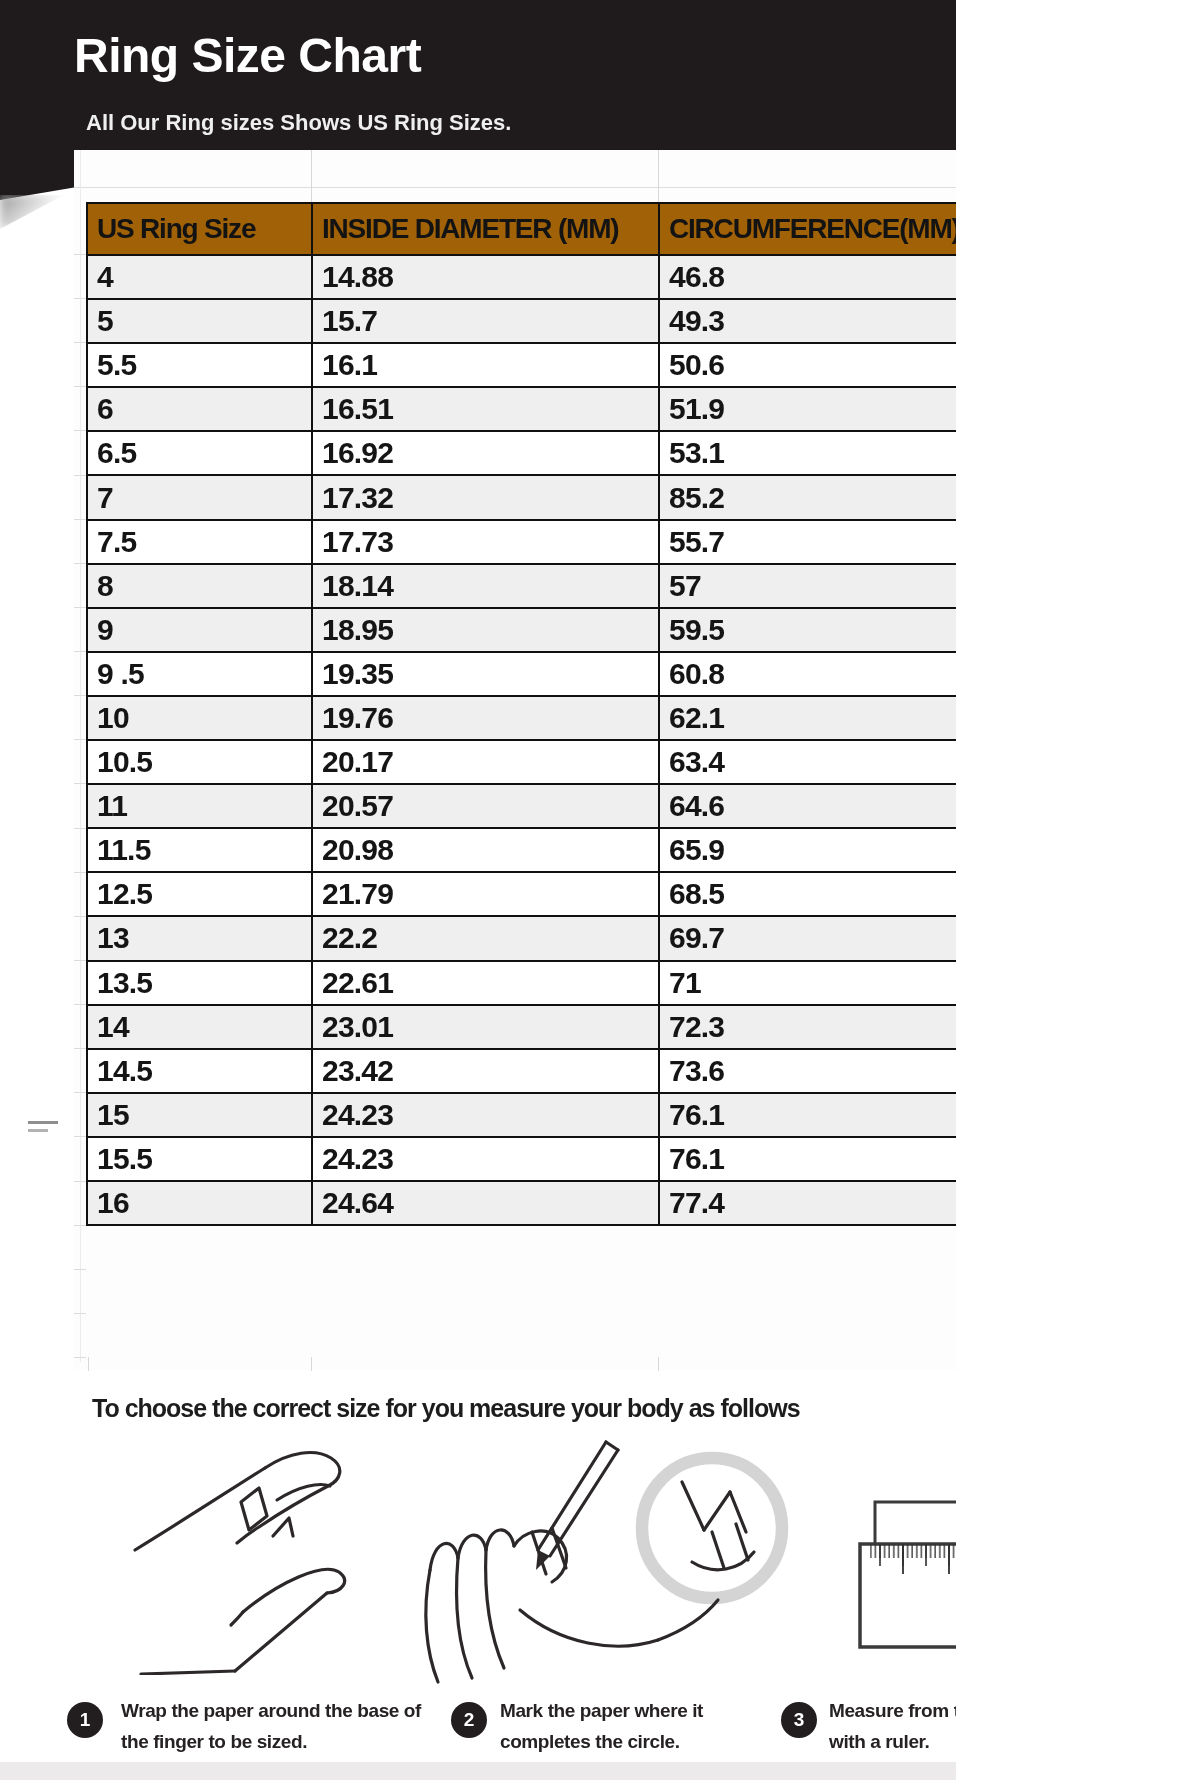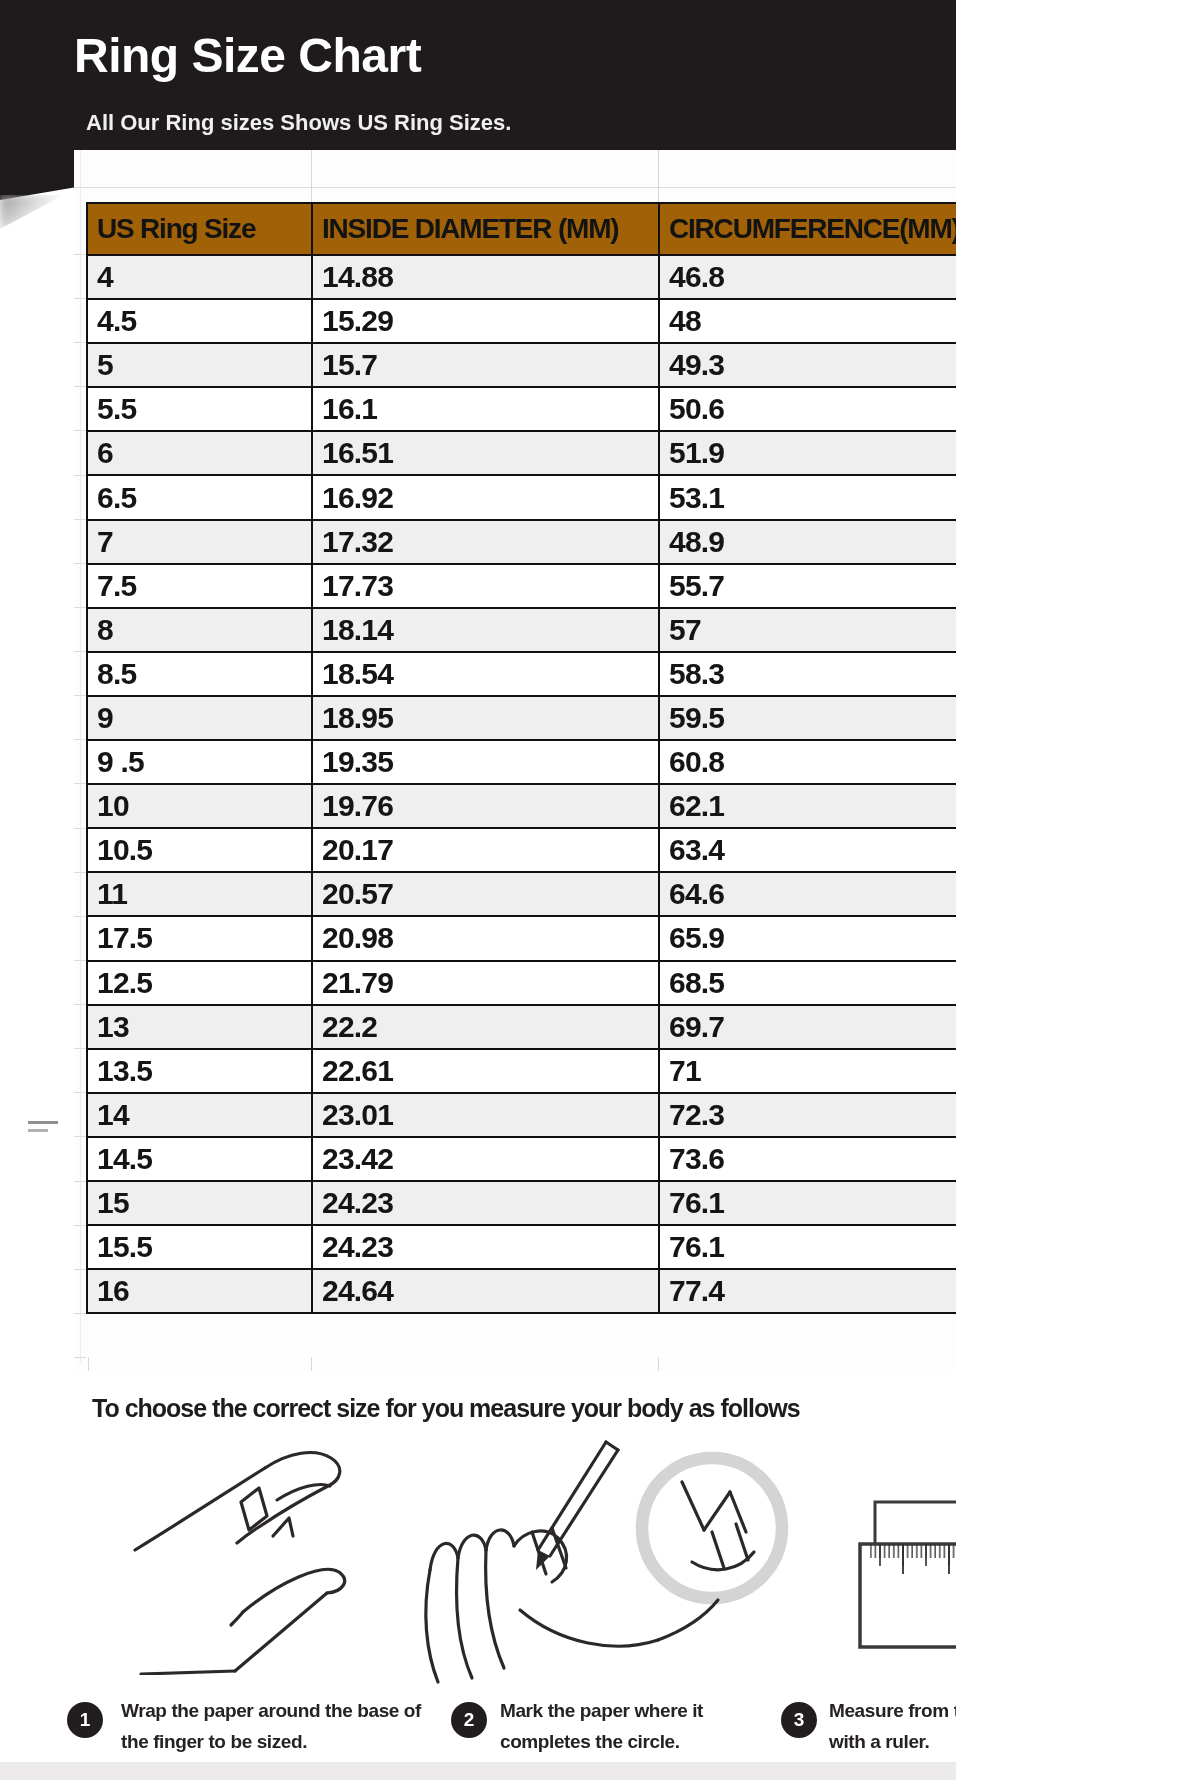--- a/index.html
+++ b/index.html
@@ -107,25 +107,20 @@
         <th>INSIDE DIAMETER (MM)</th>
         <th>CIRCUMFERENCE(MM)</th>
       </tr>
     </thead>
     <tbody>
         <tr class="alt">
           <td>4</td>
           <td>14.88</td>
           <td>46.8</td>
         </tr>
-        <tr>
-          <td>4.5</td>
-          <td>15.29</td>
-          <td>48</td>
-        </tr>
         <tr class="alt">
           <td>5</td>
           <td>15.7</td>
           <td>49.3</td>
         </tr>
         <tr>
           <td>5.5</td>
           <td>16.1</td>
           <td>50.6</td>
         </tr>
@@ -135,37 +130,32 @@
           <td>51.9</td>
         </tr>
         <tr>
           <td>6.5</td>
           <td>16.92</td>
           <td>53.1</td>
         </tr>
         <tr class="alt">
           <td>7</td>
           <td>17.32</td>
-          <td>48.9</td>
+          <td>85.2</td>
         </tr>
         <tr>
           <td>7.5</td>
           <td>17.73</td>
           <td>55.7</td>
         </tr>
         <tr class="alt">
           <td>8</td>
           <td>18.14</td>
           <td>57</td>
         </tr>
-        <tr>
-          <td>8.5</td>
-          <td>18.54</td>
-          <td>58.3</td>
-        </tr>
         <tr class="alt">
           <td>9</td>
           <td>18.95</td>
           <td>59.5</td>
         </tr>
         <tr>
           <td>9 .5</td>
           <td>19.35</td>
           <td>60.8</td>
         </tr>
@@ -178,21 +168,21 @@
           <td>10.5</td>
           <td>20.17</td>
           <td>63.4</td>
         </tr>
         <tr class="alt">
           <td>11</td>
           <td>20.57</td>
           <td>64.6</td>
         </tr>
         <tr>
-          <td>17.5</td>
+          <td>11.5</td>
           <td>20.98</td>
           <td>65.9</td>
         </tr>
         <tr>
           <td>12.5</td>
           <td>21.79</td>
           <td>68.5</td>
         </tr>
         <tr class="alt">
           <td>13</td>

